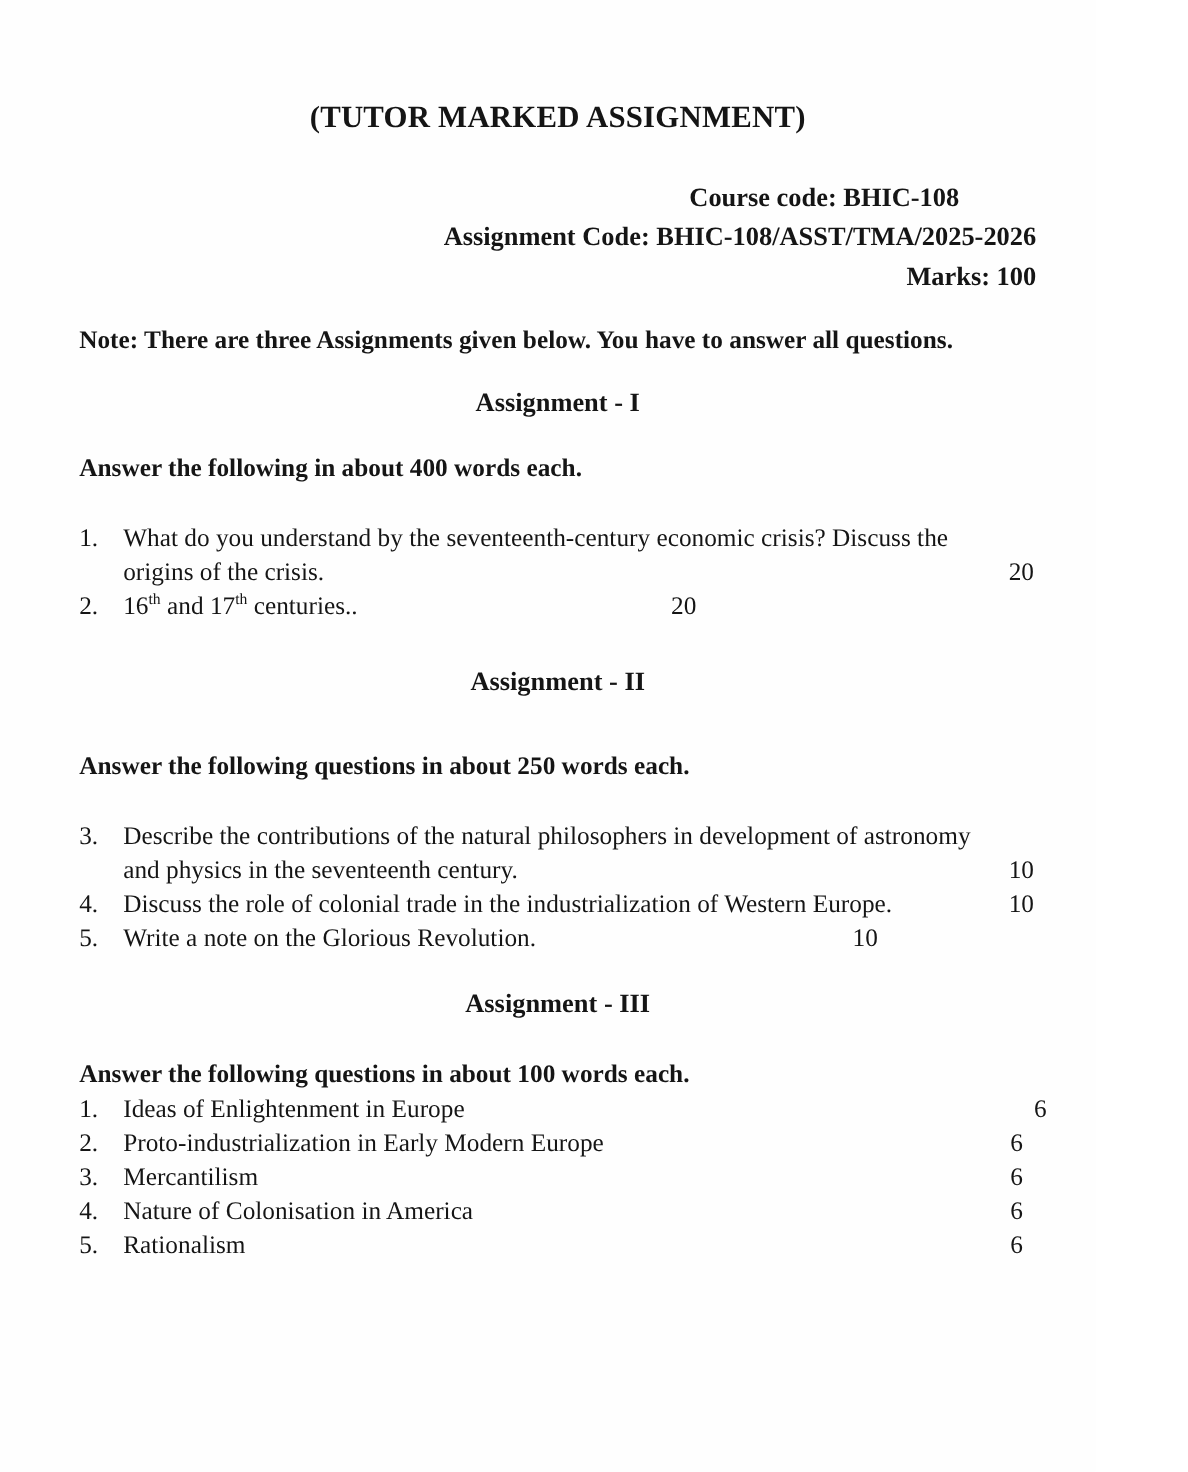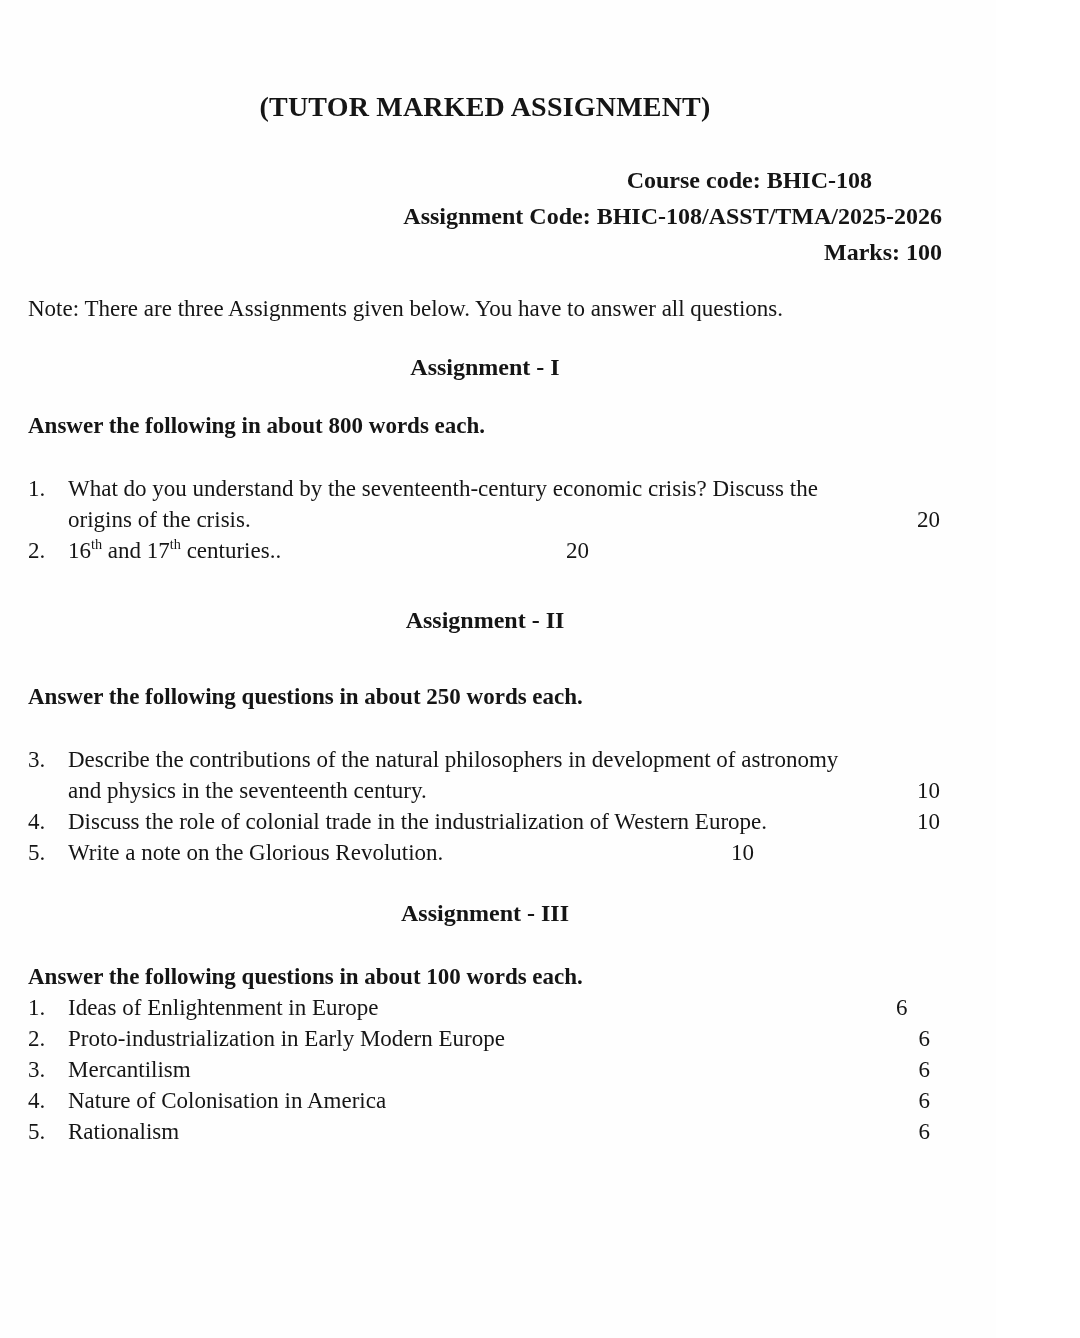--- a/index.html
+++ b/index.html
@@ -1,20 +1,20 @@
 <!DOCTYPE html>
 <html><head>
 <meta charset="utf-8">
 <style>
   html, body { margin: 0; padding: 0; background: #ffffff; }
   .page {
     width: 996px;
     min-height: 1338px;
     box-sizing: border-box;
-    padding: 90px 54px 40px 28px;
+    padding: 90px 54px 40px 72px;
     background: #fefefe;
     color: #151515;
     font-family: "Liberation Serif", "DejaVu Serif", serif;
     font-size: 23px;
     line-height: 31px;
     position: relative;
     overflow: hidden;
   }
 
   .doc-title {
@@ -29,21 +29,21 @@
     margin-top: 38px;
     text-align: right;
     font-weight: bold;
     font-size: 24px;
   }
   .meta-line { line-height: 36px; }
   .meta-line.course { padding-right: 70px; text-align: right; }
 
   .note {
     margin-top: 23px;
-    font-weight: normal;
+    font-weight: bold;
   }
 
   .section-heading {
     text-align: center;
     font-weight: bold;
     font-size: 24px;
   }
   #h-a1 { margin-top: 28px; }
   #h-a2 { margin-top: 39px; }
   #h-a3 { margin-top: 30px; }
@@ -84,21 +84,21 @@
 
   <div class="meta">
     <div class="meta-line course">Course code: BHIC-108</div>
     <div class="meta-line">Assignment Code: BHIC-108/ASST/TMA/2025-2026</div>
     <div class="meta-line">Marks: 100</div>
   </div>
 
   <div class="note">Note: There are three Assignments given below. You have to answer all questions.</div>
 
   <div class="section-heading" id="h-a1">Assignment - I</div>
-  <div class="instruction" id="instr-a1">Answer the following in about 800 words each.</div>
+  <div class="instruction" id="instr-a1">Answer the following in about 400 words each.</div>
 
   <div id="list-a1">
     <div class="q">
       <span class="q-num">1.</span>
       <div class="q-body">
         <div class="q-line"><span>What do you understand by the seventeenth-century economic crisis? Discuss the</span></div>
         <div class="q-line">
           <span>origins of the crisis.</span>
           <span class="marks-right">20</span>
         </div>

